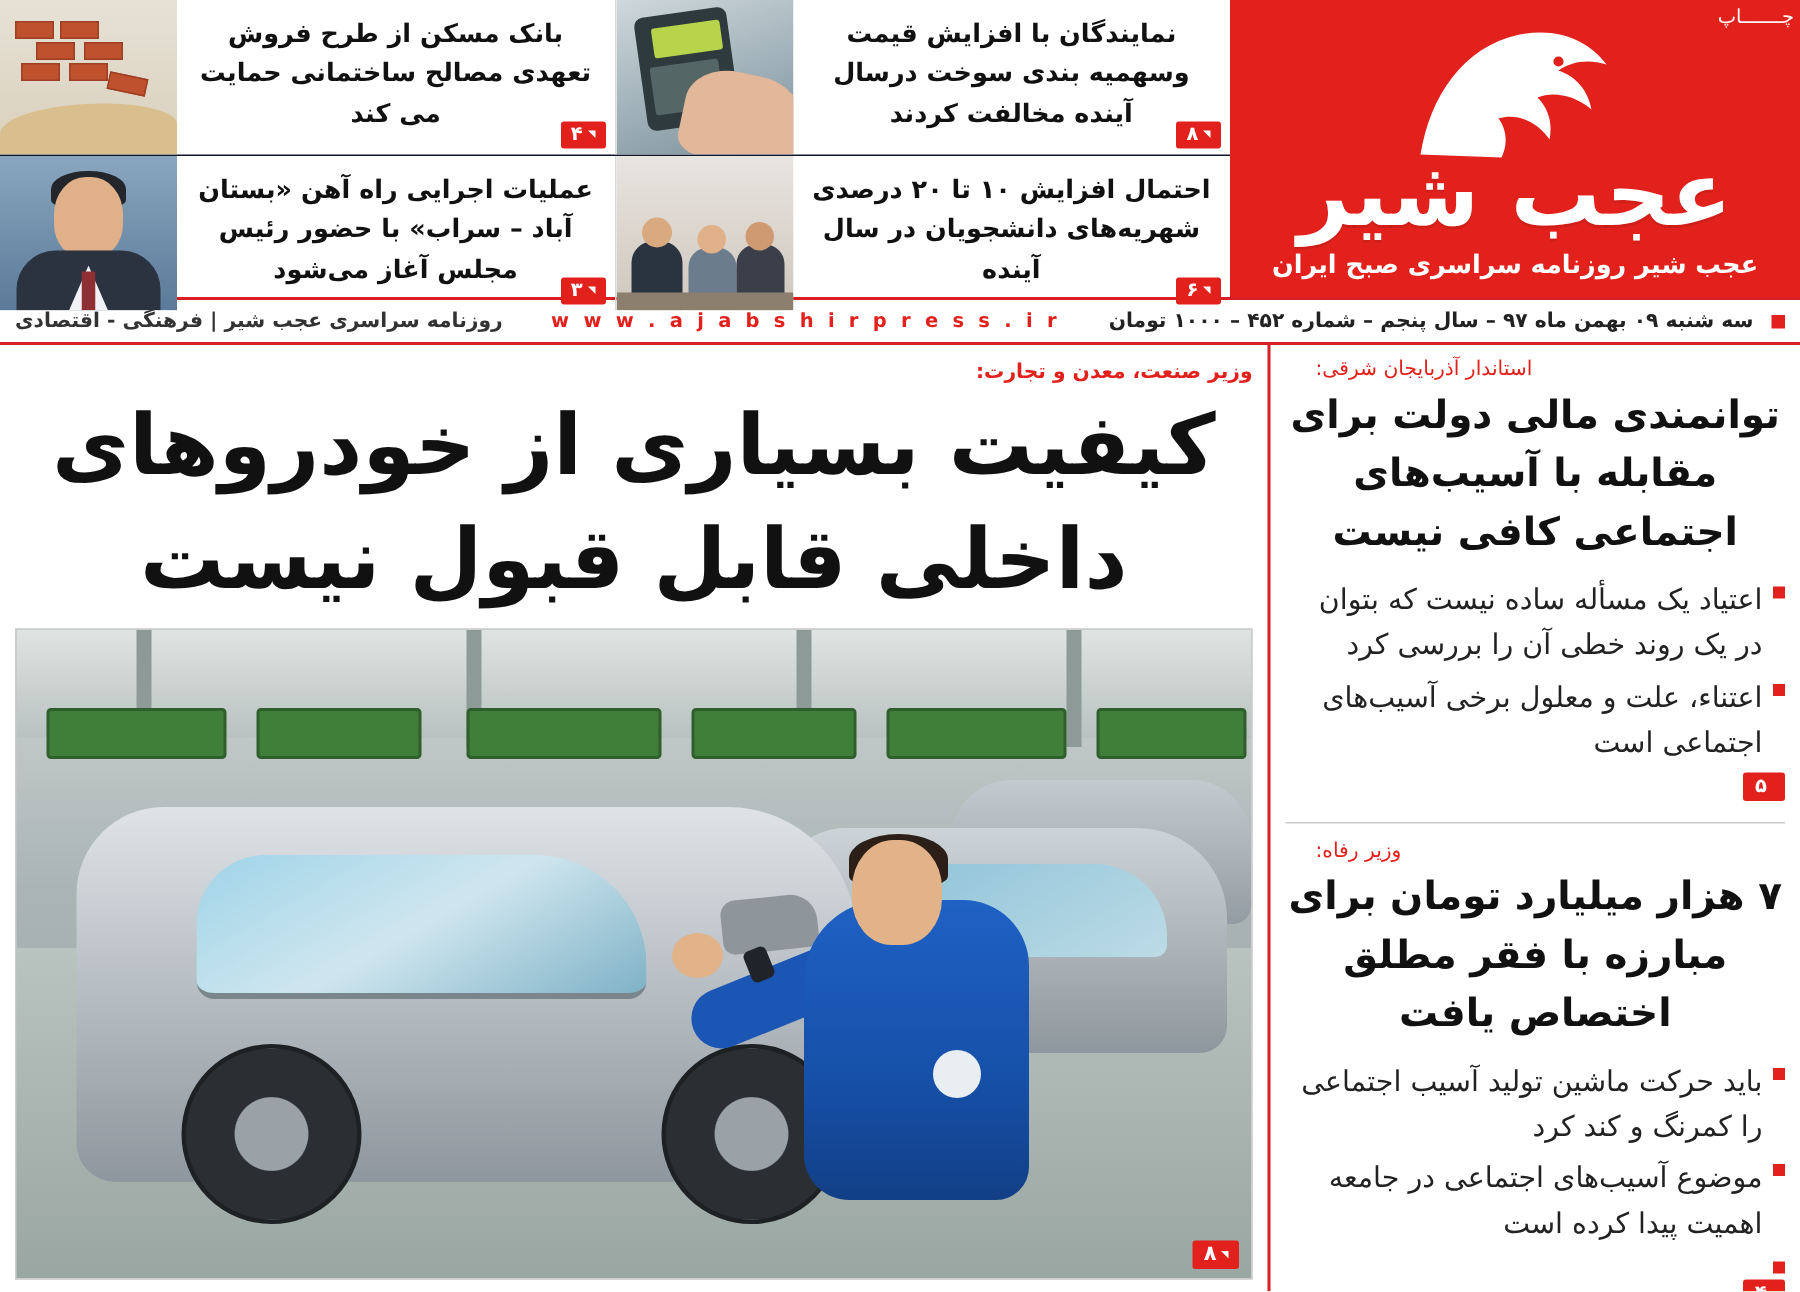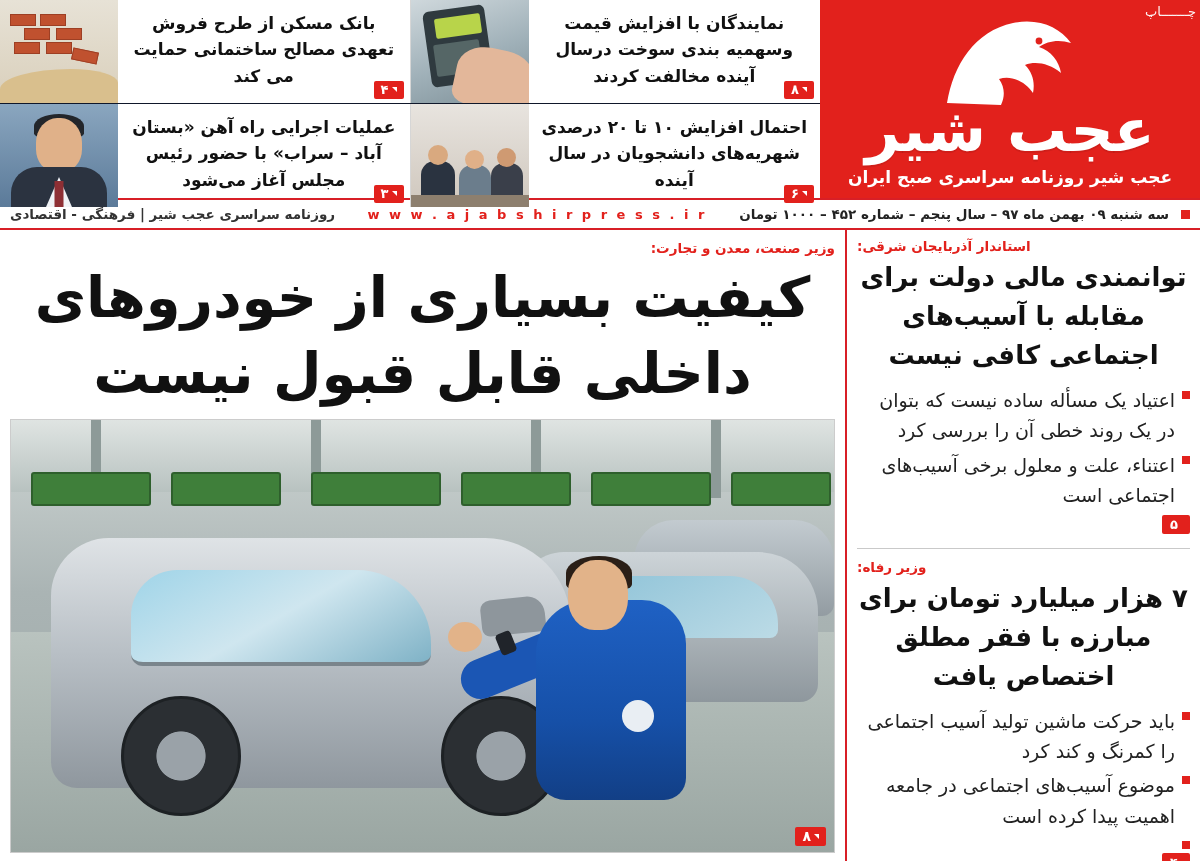--- a/index.html
+++ b/index.html
@@ -149,23 +149,24 @@
     width: 355px;
     border-left: 2px solid #d81f26;
     padding: 8px 10px 0 10px;
     display: flex;
     flex-direction: column;
     overflow: hidden;
   }
   .kicker {
     color: #e2211c;
     font-size: 13.5px;
-    font-weight: bold;
+    font-weight: normal;
     text-align: left;
     margin-bottom: 4px;
+    margin-left: 20px;
   }
   .side-headline {
     font-size: 26px;
     font-weight: bold;
     line-height: 1.5;
     text-align: center;
     color: #111;
     margin-bottom: 10px;
   }
   .bullets { margin: 2px 0 2px 0; }

